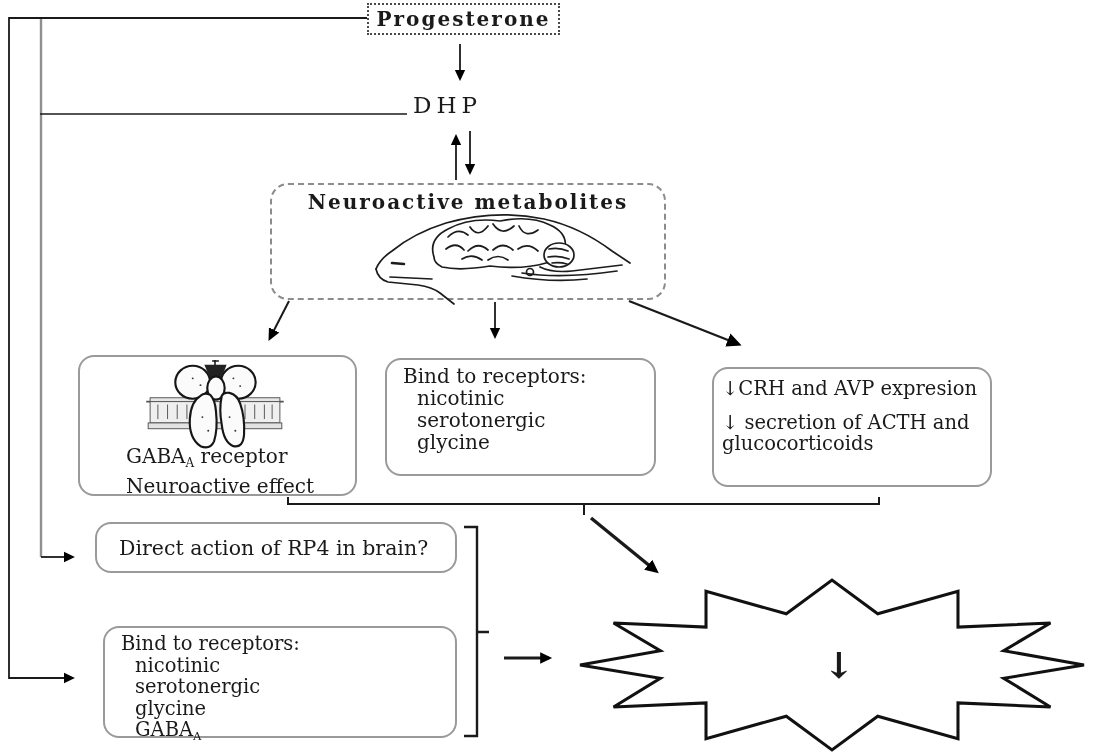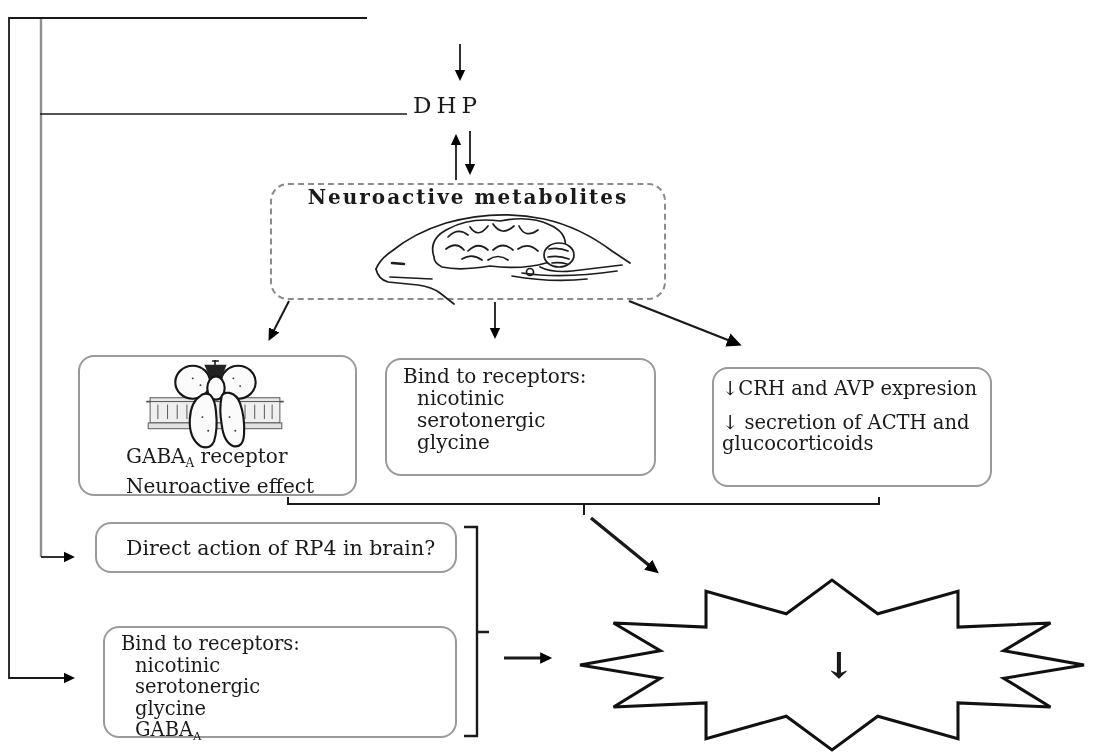--- a/index.html
+++ b/index.html
@@ -14,30 +14,30 @@
   .abs { position:absolute; }
   svg.overlay { position:absolute; left:0; top:0; width:1093px; height:753px; pointer-events:none; }
   .box { position:absolute; background:#fff; }
   .dotted { border:2px dotted #4a4a4a; display:flex; align-items:center; justify-content:center; }
   .dashed { border:2px dashed var(--dashed-border,#8c8c8c); border-radius:18px; }
   .round  { border:2px solid var(--box-border,#9a9a9a); border-radius:16px; }
   .title-bold { font-weight:bold; font-size:20px; letter-spacing:2px; }
   #prog  { left:367px; top:3px;  width:193px; height:32px; }
   #dhp   { left:413px; top:92px; font-size:23px; letter-spacing:5px; }
   #neuro { left:270px; top:183px; width:396px; height:117px; overflow:visible; }
-  #neuro .neuro-title { text-align:center; font-weight:bold; font-size:20px; letter-spacing:2px; }
+  #neuro .neuro-title { text-align:center; margin-top:5px; font-weight:bold; font-size:20px; letter-spacing:2px; }
   #neuro svg.brain { position:absolute; left:100px; top:28px; width:265px; height:92px; overflow:visible; }
   #gaba  { left:78px; top:355px; width:279px; height:141px; }
   #gaba svg.receptor { position:absolute; left:62px; top:2px; width:146px; height:92px; overflow:visible; }
   #gaba .gaba-text { position:absolute; left:46px; top:88px; font-size:20px; line-height:23px; }
   #bind-top { left:385px; top:358px; width:271px; height:118px; padding:5px 0 0 16px; font-size:20px; line-height:22px; }
   #bind-top .item, #bind-bottom .item { margin-left:14px; }
   #hpa { left:712px; top:367px; width:280px; height:120px; padding:9px 4px 12px 8px; font-size:19.5px; line-height:21px; }
   #hpa .gap { margin-top:13px; }
-  #direct { left:95px; top:522px; width:362px; height:51px; display:flex; align-items:center; padding-left:29px; font-size:20.5px; }
+  #direct { left:95px; top:522px; width:362px; height:51px; display:flex; align-items:center; padding-left:22px; font-size:20.5px; }
   #bind-bottom { left:103px; top:626px; width:354px; height:112px; padding:5px 0 0 16px; font-size:19.5px; line-height:21.5px; }
   sub { font-size:0.6em; vertical-align:-0.35em; letter-spacing:0; }
   #star-wrap { position:absolute; left:578px; top:578px; width:508px; height:174px; }
   #star-wrap svg.star { position:absolute; left:0; top:0; width:100%; height:100%; }
   #star-wrap .star-label {
     position:absolute; left:0; top:0; width:100%; height:100%;
     display:flex; align-items:center; justify-content:center; padding-left:28px;
   }
   .big-arrow { font-size:38px; font-weight:bold; margin-right:14px; transform:scaleY(0.95); }
   .stress-text { font-size:30px; font-weight:bold; letter-spacing:1px; }
@@ -66,20 +66,23 @@
     <path d="M470,131 V172" stroke="#1a1a1a" stroke-width="1.8" fill="none" marker-end="url(#arr)"></path>
     <path d="M289,301 L270,338" stroke="#1a1a1a" stroke-width="2" fill="none" marker-end="url(#arr)"></path>
     <path d="M495,302 V336" stroke="#1a1a1a" stroke-width="1.8" fill="none" marker-end="url(#arr)"></path>
     <path d="M629,301 L738,344" stroke="#1a1a1a" stroke-width="2.4" fill="none" marker-end="url(#arr)"></path>
     <path d="M288,497 V504 H879 V497 M584,504 V515" stroke="#1a1a1a" stroke-width="2" fill="none"></path>
     <path d="M591,518 L656,571" stroke="#1a1a1a" stroke-width="3.4" fill="none" marker-end="url(#arrBig)"></path>
     <path d="M464,527 H477 V736 H464 M477,632 H489" stroke="#1a1a1a" stroke-width="2.4" fill="none"></path>
     <path d="M504,658 H549" stroke="#1a1a1a" stroke-width="3" fill="none" marker-end="url(#arrBig)"></path>
   </svg>
 
+  <div class="box dotted" id="prog">
+    <span class="title-bold">Progesterone</span>
+  </div>
 
   <div class="abs" id="dhp">
     <span>DHP</span>
   </div>
 
   <div class="box dashed" id="neuro">
     <div class="neuro-title">Neuroactive metabolites</div>
     <svg class="brain" viewBox="0 0 265 92" fill="none" stroke="#1c1c1c" stroke-width="1.7" stroke-linecap="round">
       <path d="M4,56 Q8,46 20,38 Q42,20 74,10 Q124,-4 172,6 Q208,14 240,38 L258,50"></path>
       <path d="M4,56 Q6,66 16,69 L46,72 Q60,74 68,80 L82,91"></path>

